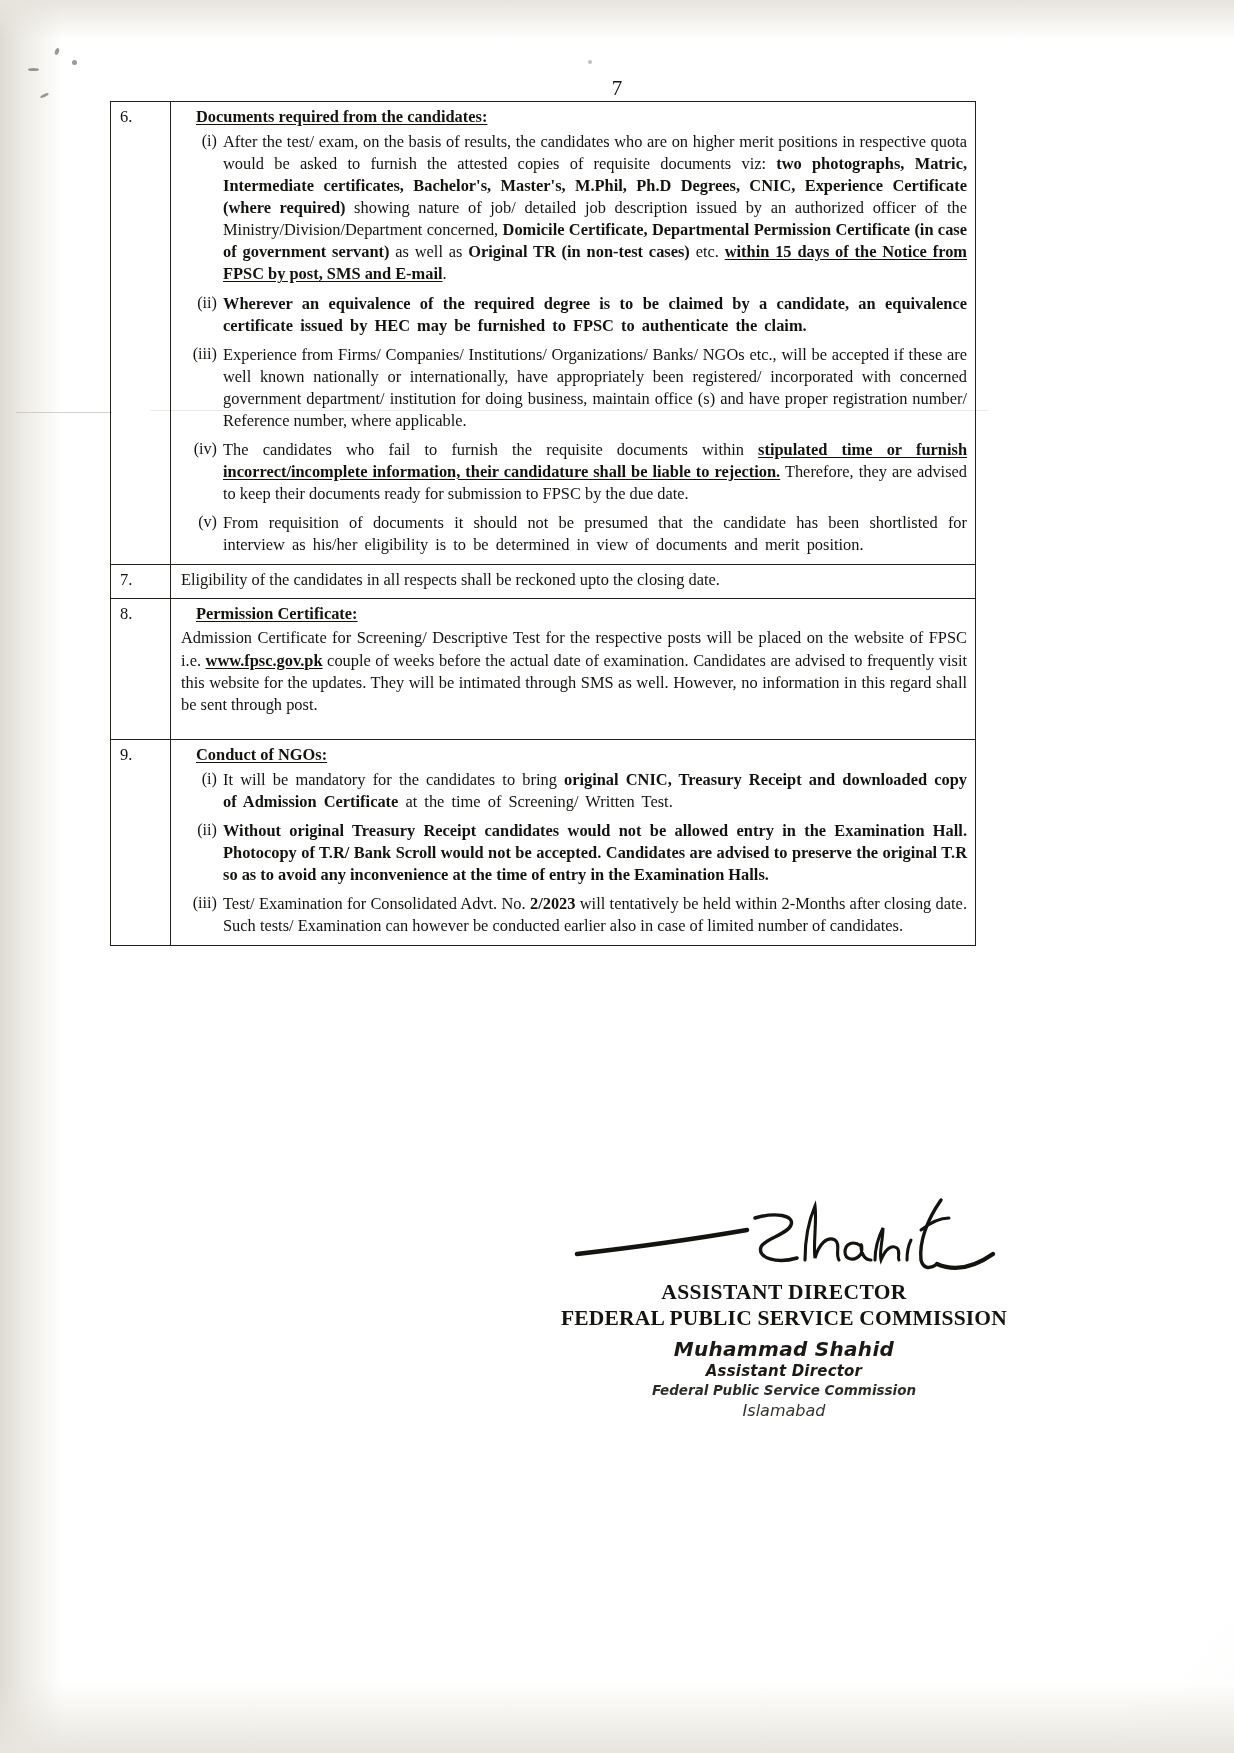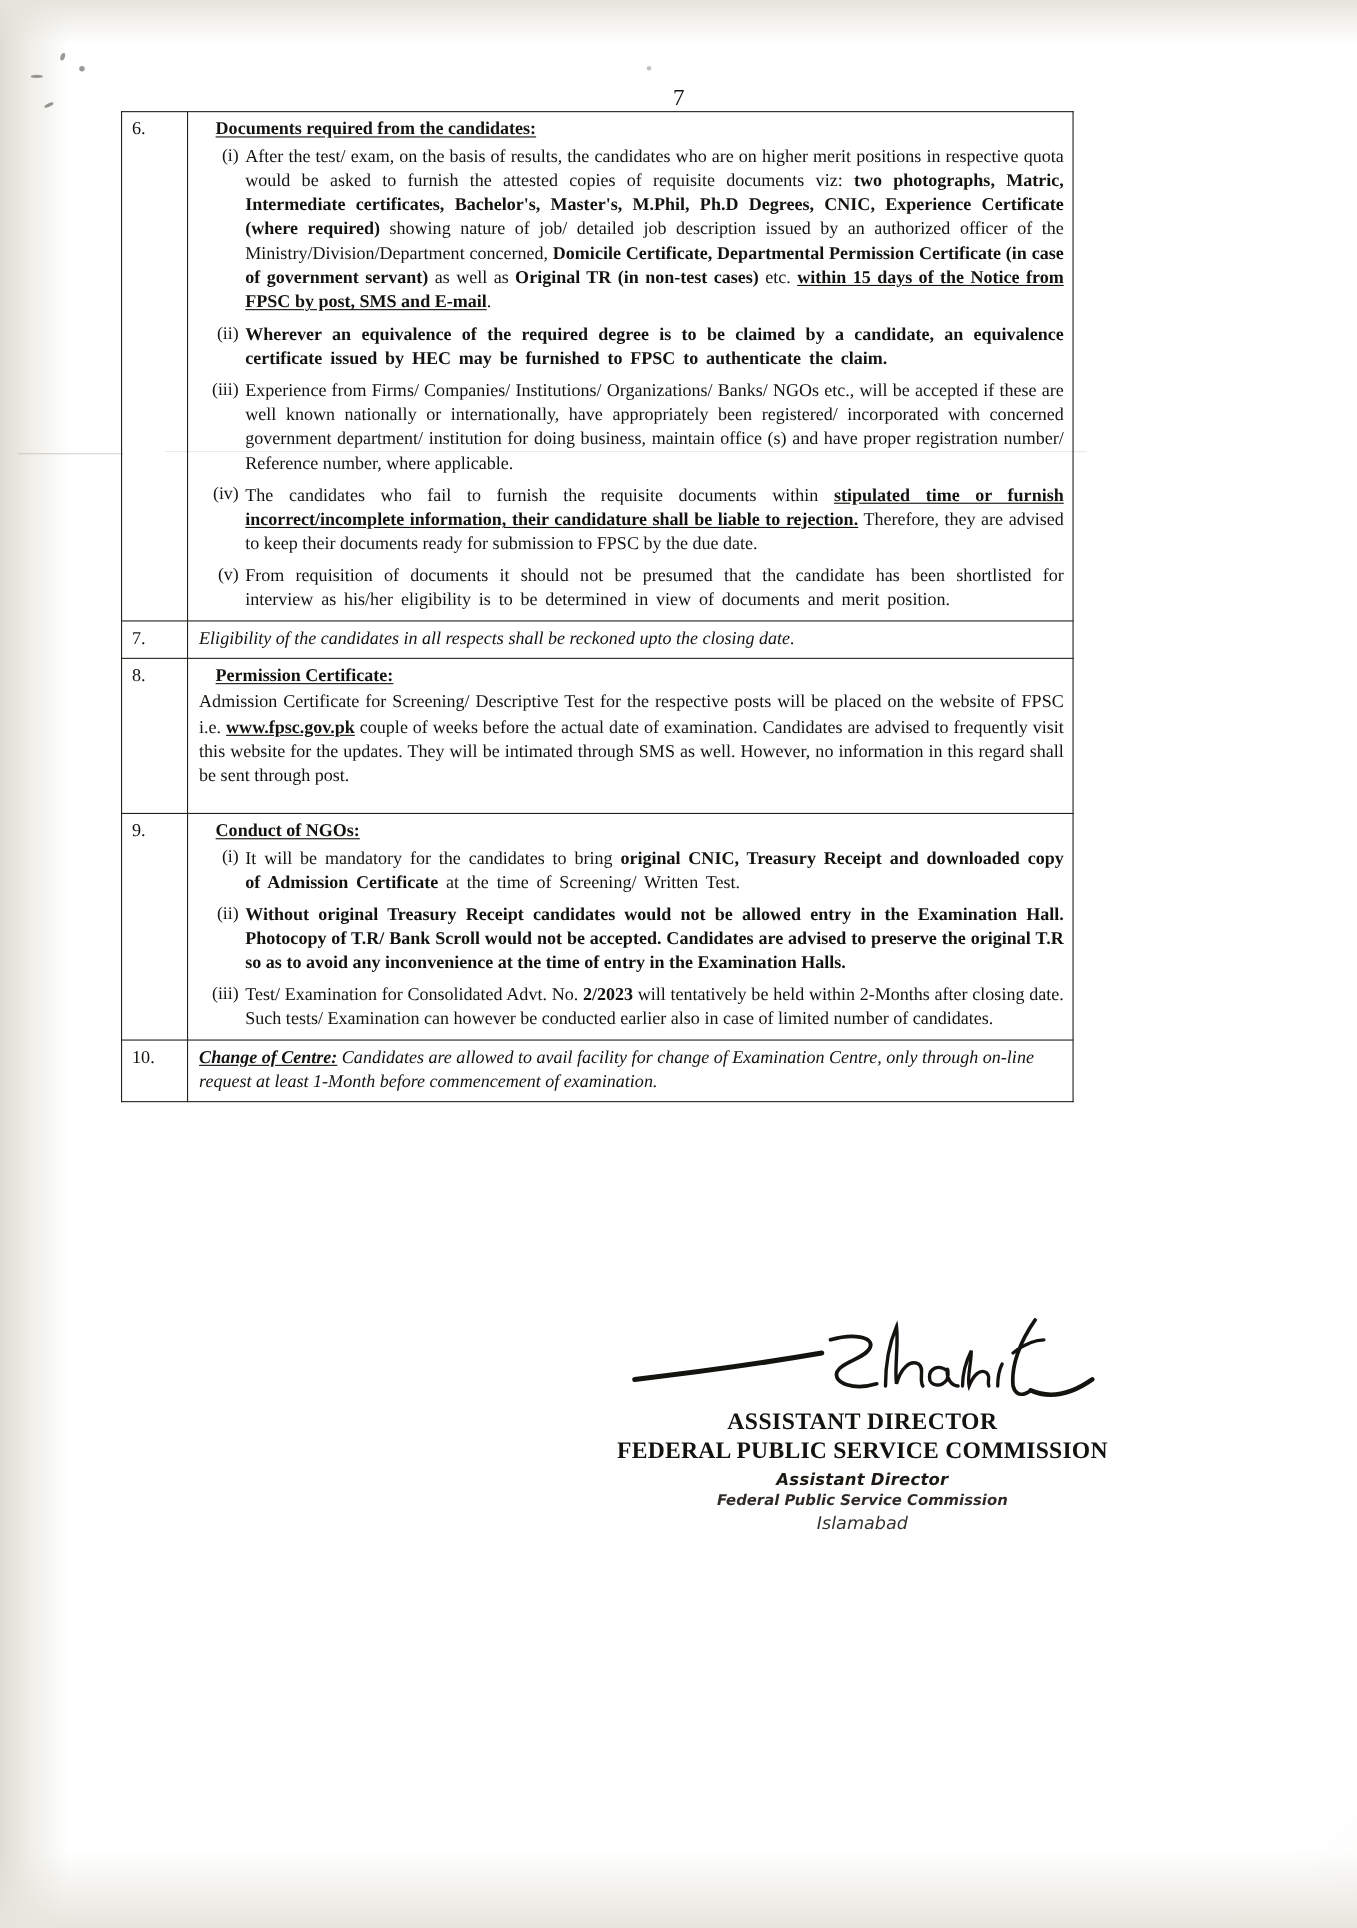--- a/index.html
+++ b/index.html
@@ -117,21 +117,21 @@
     top: 0;
     width: 36px;
     text-align: right;
     font-size: 16.2px;
   }
   p.flow {
     margin: 2px 0 16px 0;
     text-align: justify;
     text-justify: inter-word;
   }
-  p.tight { margin: 0; font-style: italic; }
+  p.tight { margin: 0; }
 
   .loose { word-spacing: 3.0px; }
 
   
   .sig-wrap {
     position: absolute;
     left: 544px;
     top: 1192px;
     width: 480px;
     text-align: center;
@@ -266,26 +266,20 @@
             <span><b>Without original Treasury Receipt candidates would not be allowed entry in the Examination Hall. Photocopy of T.R/ Bank Scroll would not be accepted. Candidates are advised to preserve the original T.R so as to avoid any inconvenience at the time of entry in the Examination Halls.</b></span>
           </li>
           <li>
             <span class="rn">(iii)</span>
             <span><span>Test/ Examination for Consolidated Advt. No. </span><b>2/2023</b><span> will tentatively be held within 2-Months after closing date.  Such tests/ Examination can however be conducted earlier also in case of limited number of candidates.</span></span>
           </li>
         </ol>
       </td>
     </tr>
 
-    <tr>
-      <td class="col-num">10.</td>
-      <td class="cell-body">
-        <p class="tight"><span class="bu">Change of Centre:</span><span> Candidates are allowed to avail facility for change of Examination Centre, only through on-line request at least 1-Month before commencement of examination.</span></p>
-      </td>
-    </tr>
 
 
   </tbody>
 </table>
 
 <div class="sig-wrap">
 
   <svg class="sig-svg" width="430" height="86" viewBox="0 0 430 86">
 
     <path d="M8 62 C 60 56, 120 48, 178 38" fill="none" stroke="#15130f" stroke-width="4.6" stroke-linecap="round"></path>
@@ -303,17 +297,18 @@
     <path d="M372 8 C 358 28, 350 50, 352 68 C 354 76, 360 78, 368 72" fill="none" stroke="#15130f" stroke-width="3.4" stroke-linecap="round"></path>
     <path d="M352 38 C 362 30, 372 26, 380 26" fill="none" stroke="#15130f" stroke-width="3.0" stroke-linecap="round"></path>
 
     <path d="M368 72 C 386 80, 404 76, 424 62" fill="none" stroke="#15130f" stroke-width="4.2" stroke-linecap="round"></path>
   </svg>
 
   <div class="sig-title">ASSISTANT DIRECTOR</div>
   <div class="sig-org">FEDERAL PUBLIC SERVICE COMMISSION</div>
 
   <div class="stamp">
+    <div class="stamp-name">Muhammad Shahid</div>
     <div class="stamp-role">Assistant Director</div>
     <div class="stamp-dept">Federal Public Service Commission</div>
     <div class="stamp-city">Islamabad</div>
   </div>
 </div>
 
 </body></html>

